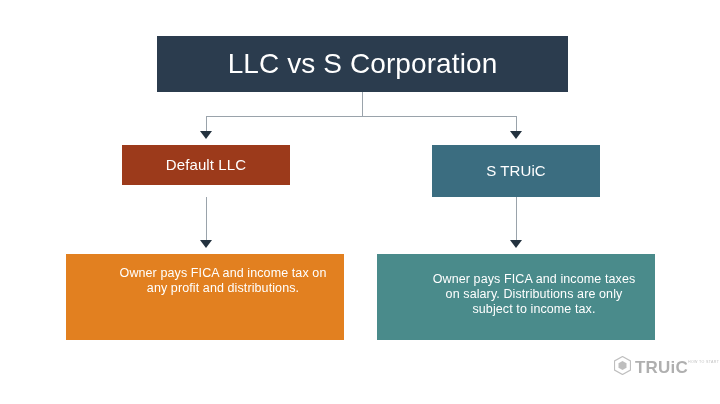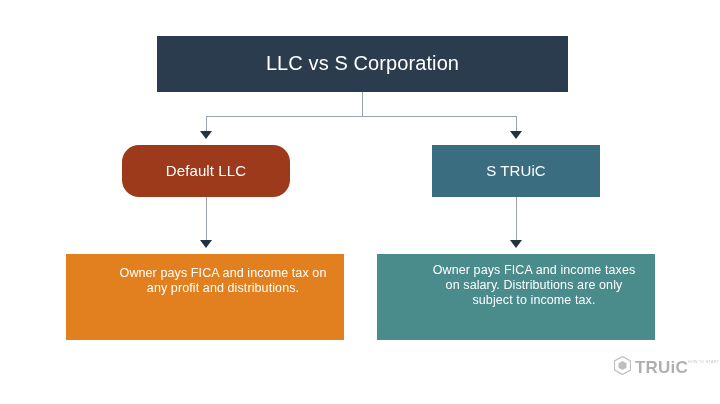--- a/index.html
+++ b/index.html
@@ -33,34 +33,33 @@
     letter-spacing: 0.1px;
   }
 
   
   #node-title {
     left: 157px;
     top: 36px;
     width: 411px;
     height: 56px;
     background: #2b3c4e;
-    font-size: 20px;
+    font-size: 28px;
     font-weight: 400;
   }
   #node-title .label { white-space: nowrap; }
 
   
   #node-default-llc {
     left: 122px;
     top: 145px;
     width: 168px;
-    height: 52px;
+    height: 40px;
     background: #9c3a1b;
     font-size: 15px;
-    border-radius: 17px;
   }
   #node-s-corp {
     left: 432px;
     top: 145px;
     width: 168px;
     height: 52px;
     background: #3b6d80;
     font-size: 15px;
   }
 
@@ -76,21 +75,21 @@
     padding-top: 12px;
   }
   #node-scorp-detail {
     left: 377px;
     top: 254px;
     width: 278px;
     height: 86px;
     background: #4a8b8b;
     font-size: 12.5px;
     align-items: flex-start;
-    padding-top: 9px;
+    padding-top: 18px;
   }
   #node-llc-detail .label,
   #node-scorp-detail .label {
     max-width: 215px;
     margin-left: 36px;
   }
 
   
   .conn {
     position: absolute;

